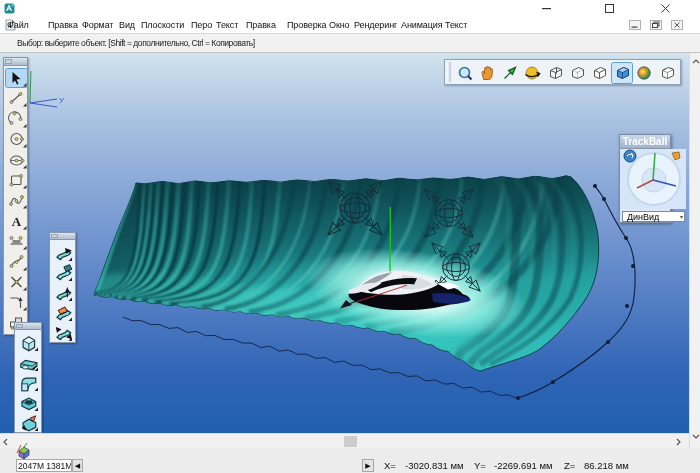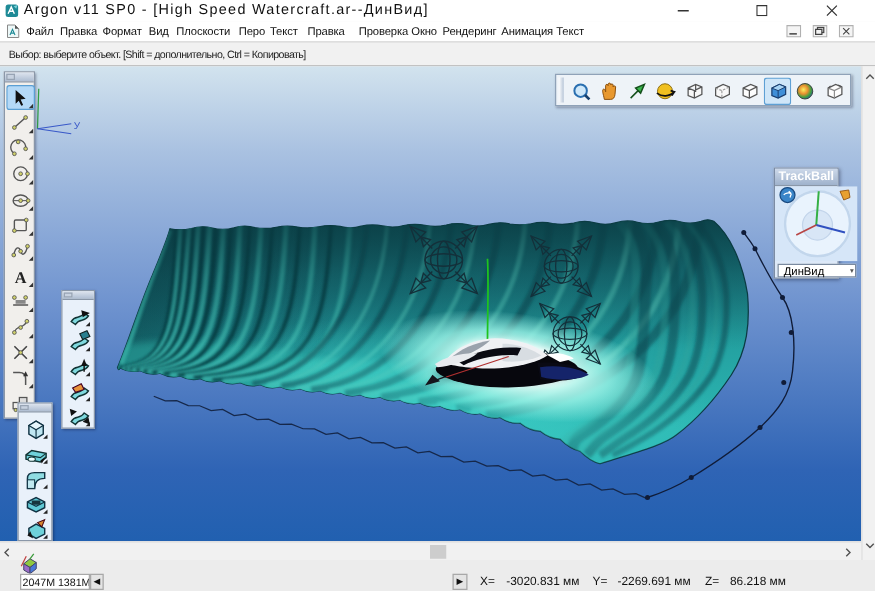--- a/index.html
+++ b/index.html
@@ -3,39 +3,38 @@
 *{margin:0;padding:0;box-sizing:border-box}
 body{width:700px;height:473px;font-family:"Liberation Sans",sans-serif;position:relative;overflow:hidden;background:#f0f0f0}
 </style></head><body>
 
 <div style="position:absolute;left:0;top:0;width:700px;height:17px;background:#fff;font-size:11.5px;color:#111">
  <svg style="position:absolute;left:4px;top:3px" width="12" height="11">
       <rect x="0.5" y="0.5" width="10" height="10" rx="2" fill="#1e8a96"></rect>
       <path d="M2.5,8 L5,2.5 L7.5,8 M3.6,6 L6.7,6" stroke="#fff" stroke-width="1.1" fill="none"></path>
       <path d="M7,2 L10,1 L9,4 Z" fill="#7ad0d8"></path>
     </svg>
- <span style="position:absolute;left:19px;top:2px;letter-spacing:1.05px">Argon v11 SP0 - [High Speed Watercraft.ar--ДинВид]</span>
  <svg style="position:absolute;left:542px;top:8px" width="10" height="2">
       <rect width="9" height="1.2" fill="#333"></rect>
     </svg>
  <svg style="position:absolute;left:605px;top:4px" width="9" height="9">
       <rect x="0.5" y="0.5" width="8" height="8" fill="none" stroke="#333"></rect>
     </svg>
  <svg style="position:absolute;left:661px;top:4px" width="9" height="9">
       <path d="M0.5,0.5 L8.5,8.5 M8.5,0.5 L0.5,8.5" stroke="#333" stroke-width="1"></path>
     </svg>
 </div>
 
 <div style="position:absolute;left:0;top:17px;width:700px;height:16px;background:#fff;font-size:9px;letter-spacing:-0.1px;color:#111">
  <svg style="position:absolute;left:5px;top:2px" width="11" height="12">
       <path d="M1,1 L7,1 L10,4 L10,11 L1,11 Z" fill="#eef8f8" stroke="#888" stroke-width="0.8"></path>
       <path d="M7,1 L7,4 L10,4 Z" fill="#555"></path>
       <path d="M3,9 L5,4.5 L7,9 M3.8,7.5 L6.2,7.5" stroke="#1e8a96" stroke-width="0.9" fill="none"></path>
     </svg>
- <span style="position:absolute;left:21px;top:3px">Файл</span>
+ <span style="position:absolute;left:7px;top:3px">Файл</span>
     <span style="position:absolute;left:48px;top:3px">Правка</span>
     <span style="position:absolute;left:82px;top:3px">Формат</span>
     <span style="position:absolute;left:119px;top:3px">Вид</span>
     <span style="position:absolute;left:141px;top:3px">Плоскости</span>
     <span style="position:absolute;left:191px;top:3px">Перо</span>
     <span style="position:absolute;left:216px;top:3px">Текст</span>
     <span style="position:absolute;left:246px;top:3px">Правка</span>
     <span style="position:absolute;left:287px;top:3px">Проверка</span>
     <span style="position:absolute;left:329px;top:3px">Окно</span>
     <span style="position:absolute;left:354px;top:3px">Рендеринг</span>
@@ -49,21 +48,21 @@
       <rect x="0.5" y="0.5" width="11" height="9" fill="#f4f4f4" stroke="#b0b0b0"></rect>
       <rect x="4" y="2" width="5" height="4" fill="none" stroke="#444"></rect>
       <rect x="2.5" y="3.5" width="5" height="4" fill="#f4f4f4" stroke="#444"></rect>
     </svg>
  <svg style="position:absolute;left:671px;top:3px" width="12" height="10">
       <rect x="0.5" y="0.5" width="11" height="9" fill="#f4f4f4" stroke="#b0b0b0"></rect>
       <path d="M3.5,2.5 L8.5,7.5 M8.5,2.5 L3.5,7.5" stroke="#444" stroke-width="0.9"></path>
     </svg>
 </div>
 
-<div style="position:absolute;left:0;top:33px;width:700px;height:20px;background:#f1f1f1;border-top:1px solid #d8d8d8;border-bottom:1px solid #c2c2c2;font-size:8.5px;letter-spacing:-0.45px;color:#222;line-height:19px;padding-left:7px">
+<div style="position:absolute;left:0;top:33px;width:700px;height:20px;background:#f1f1f1;border-top:1px solid #d8d8d8;border-bottom:1px solid #c2c2c2;font-size:8.5px;letter-spacing:-0.45px;color:#222;line-height:19px;padding-left:17px">
 Выбор: выберите объект. [Shift = дополнительно, Ctrl = Копировать]
 </div>
 
 <svg style="position:absolute;left:0;top:0" width="700" height="473" viewBox="0 0 700 473">
 <defs>
  <linearGradient id="bg" x1="0" y1="0" x2="0" y2="1">
    <stop offset="0" stop-color="#d2e3ee"></stop>
         <stop offset="0.18" stop-color="#a9c1e1"></stop>
    <stop offset="0.5" stop-color="#6f93cf"></stop>
         <stop offset="0.85" stop-color="#2f64b5"></stop>

